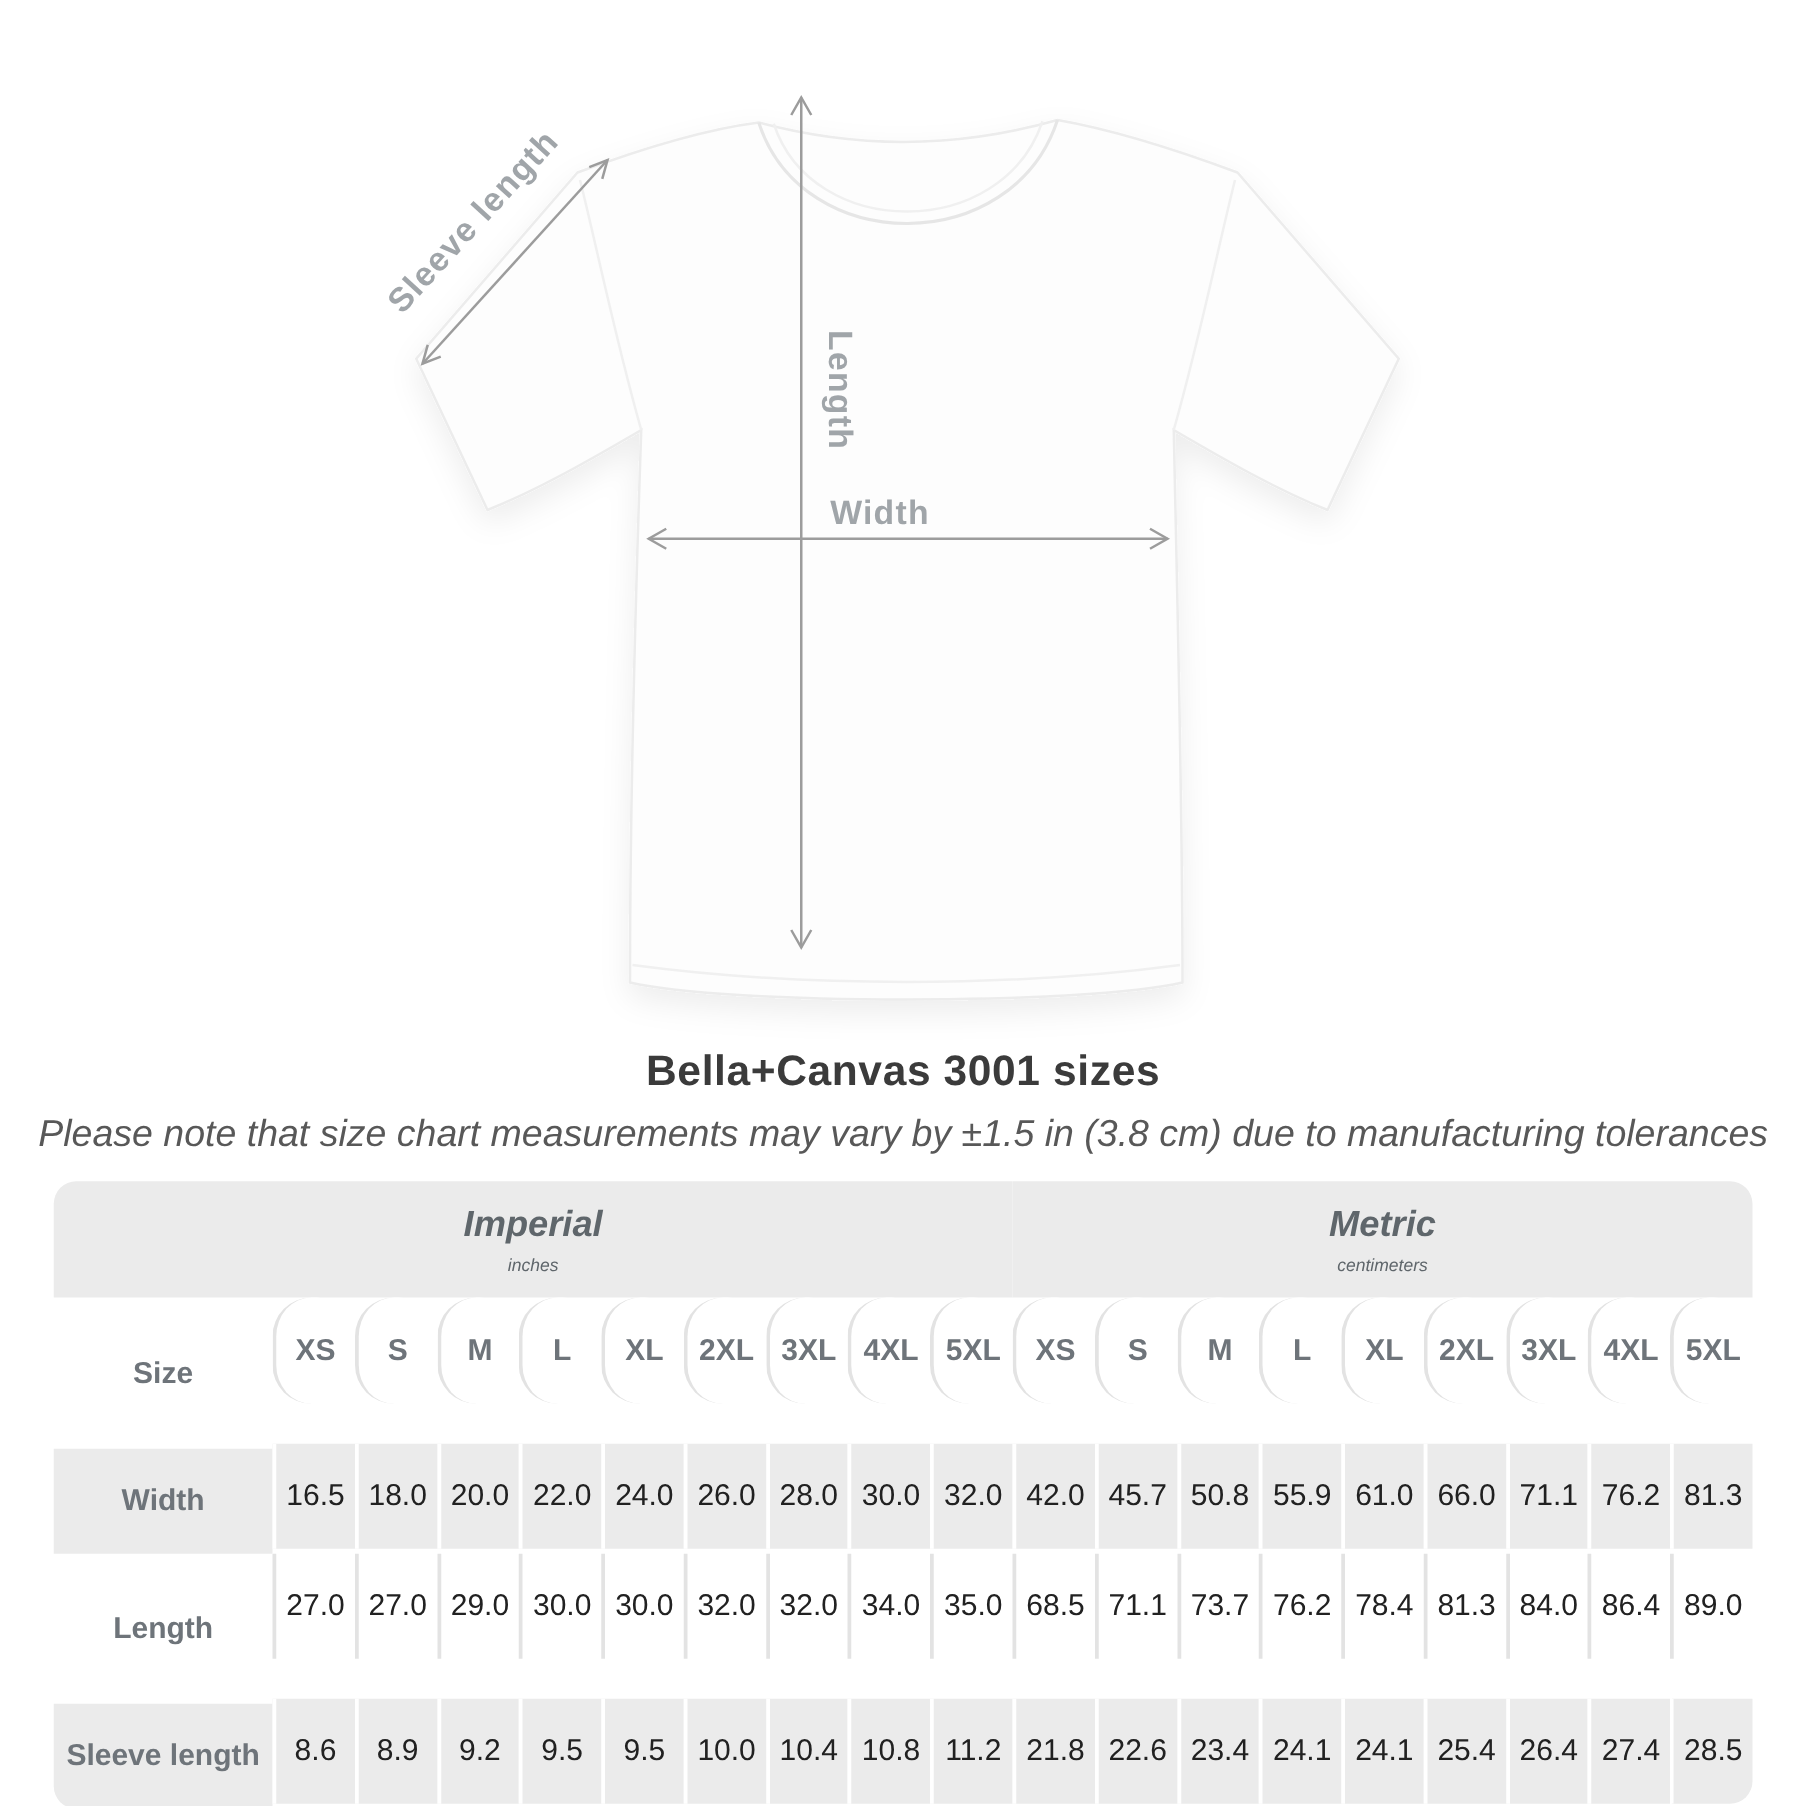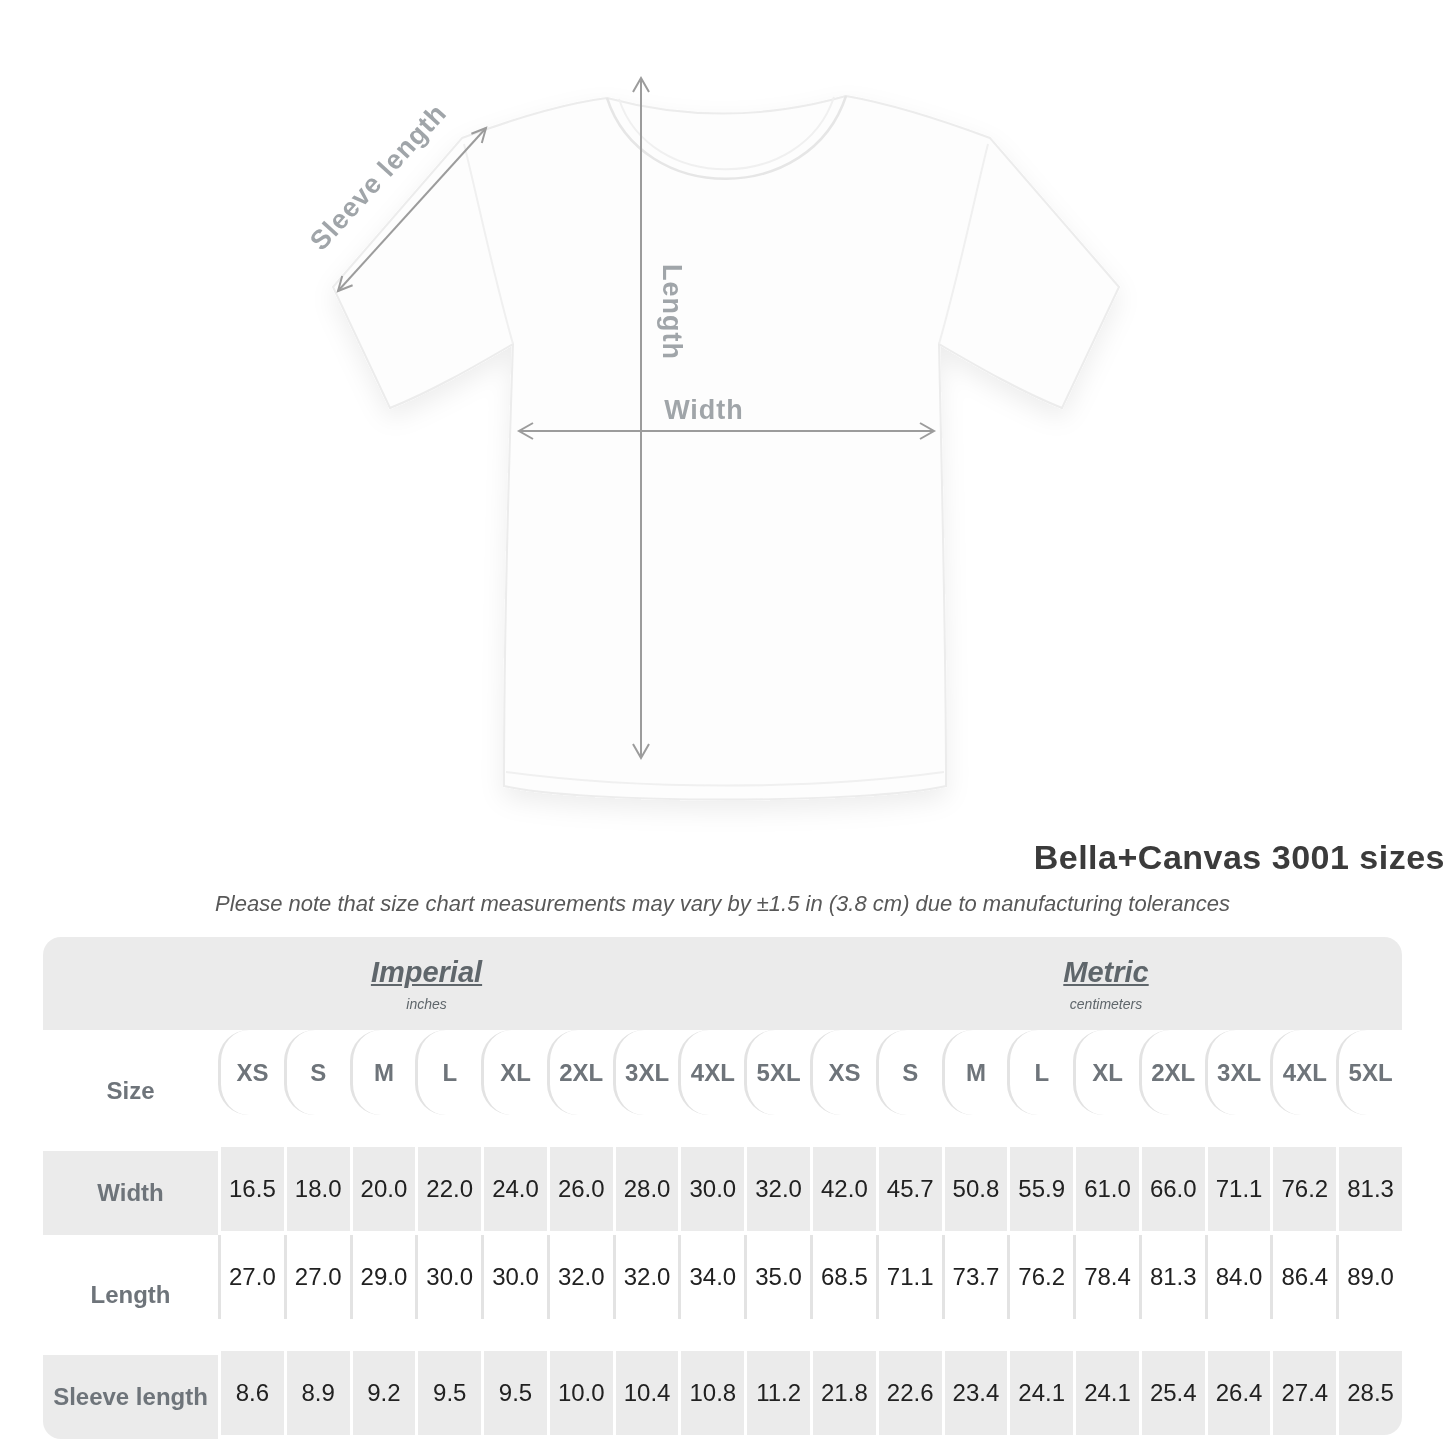--- a/index.html
+++ b/index.html
@@ -11,45 +11,45 @@
   
   .figure{position:relative;width:1445px;height:832px;}
   .figure svg{display:block;}
   .diagram-label{
     font-family:"Liberation Sans", sans-serif;
     font-weight:bold;font-size:27px;fill:#a0a5a9;letter-spacing:1px;
   }
   .arrow-line{stroke:#9c9c9c;stroke-width:2;fill:none;}
   
   .page-title{
-    margin:6px 0 0 0;text-align:right;
+    margin:6px 0 0 0;text-align:center;
     font-size:34px;font-weight:bold;color:#3b3b3b;letter-spacing:.5px;
   }
   .page-subtitle{
     margin-top:14px;text-align:center;
-    font-size:22px;font-style:italic;color:#585858;
+    font-size:30px;font-style:italic;color:#585858;
   }
   
   #grid{
     display:grid;
     grid-template-columns:175px repeat(18, 1fr);
     width:1359px;margin:20px auto 0;
   }
   .gcell{display:flex;align-items:center;justify-content:center;}
   .h-header{height:93px;}
   .h-size{height:85px;}
   .h-row{height:84px;}
   .r-white{background:#ffffff;}
   .r-gray{background:#ebebeb;}
   .sep{border-left:3px solid #e3e3e3;}
   .r-gray.sep{border-left-color:#ffffff;margin-top:14px;}
   .group{flex-direction:column;background:#ebebeb;}
   .group-imperial{border-top-left-radius:18px;}
   .group-metric{border-top-right-radius:18px;}
-  .group-label{font-style:italic;font-weight:bold;font-size:29px;color:#5f666b;text-decoration:underline;}
+  .group-label{font-style:italic;font-weight:bold;font-size:29px;color:#5f666b;}
   .group-unit{font-style:italic;font-size:14px;color:#5f666b;margin-top:7px;}
   .label-cell{font-weight:bold;color:#6e747a;font-size:24px;margin-top:18px;}
   .size-cell{font-weight:bold;color:#6e747a;font-size:24px;border-radius:31px;}
   .data-cell{color:#212121;font-size:24px;}
   .bl{border-bottom-left-radius:18px;}
   .br{border-bottom-right-radius:18px;}
 </style>
 </head>
 <body>
 

